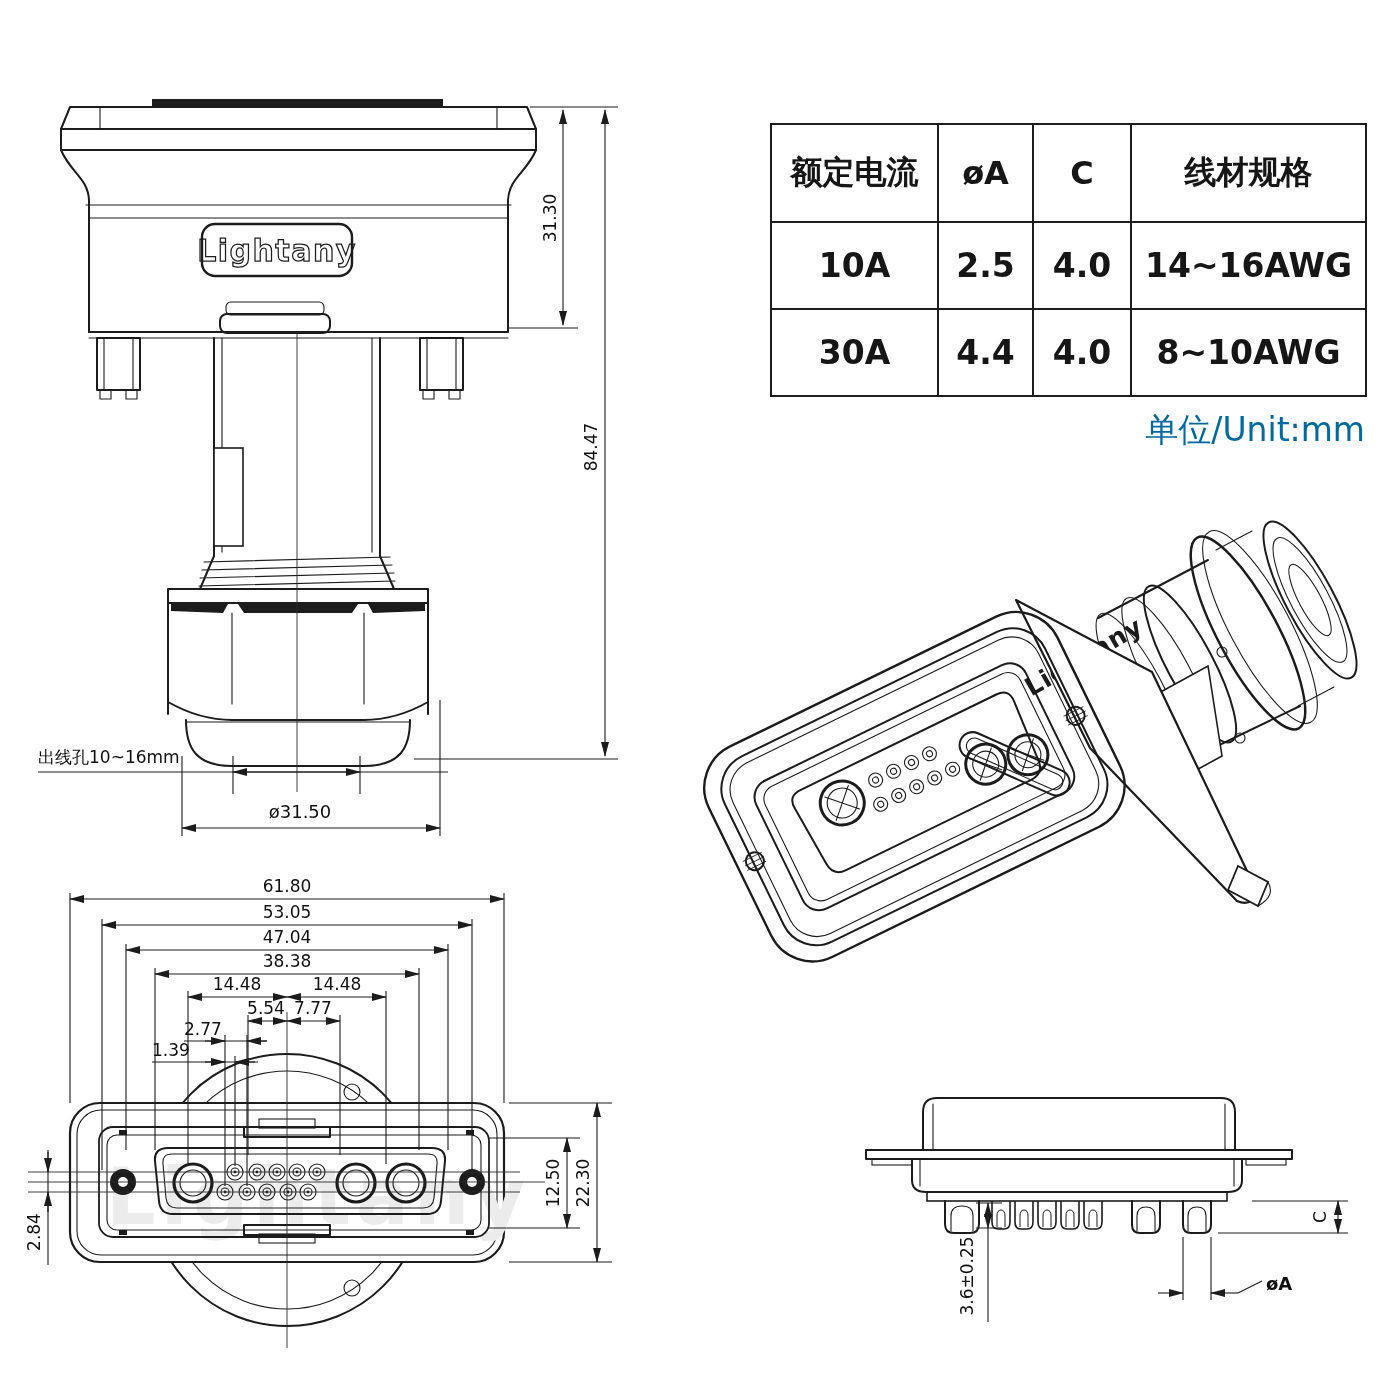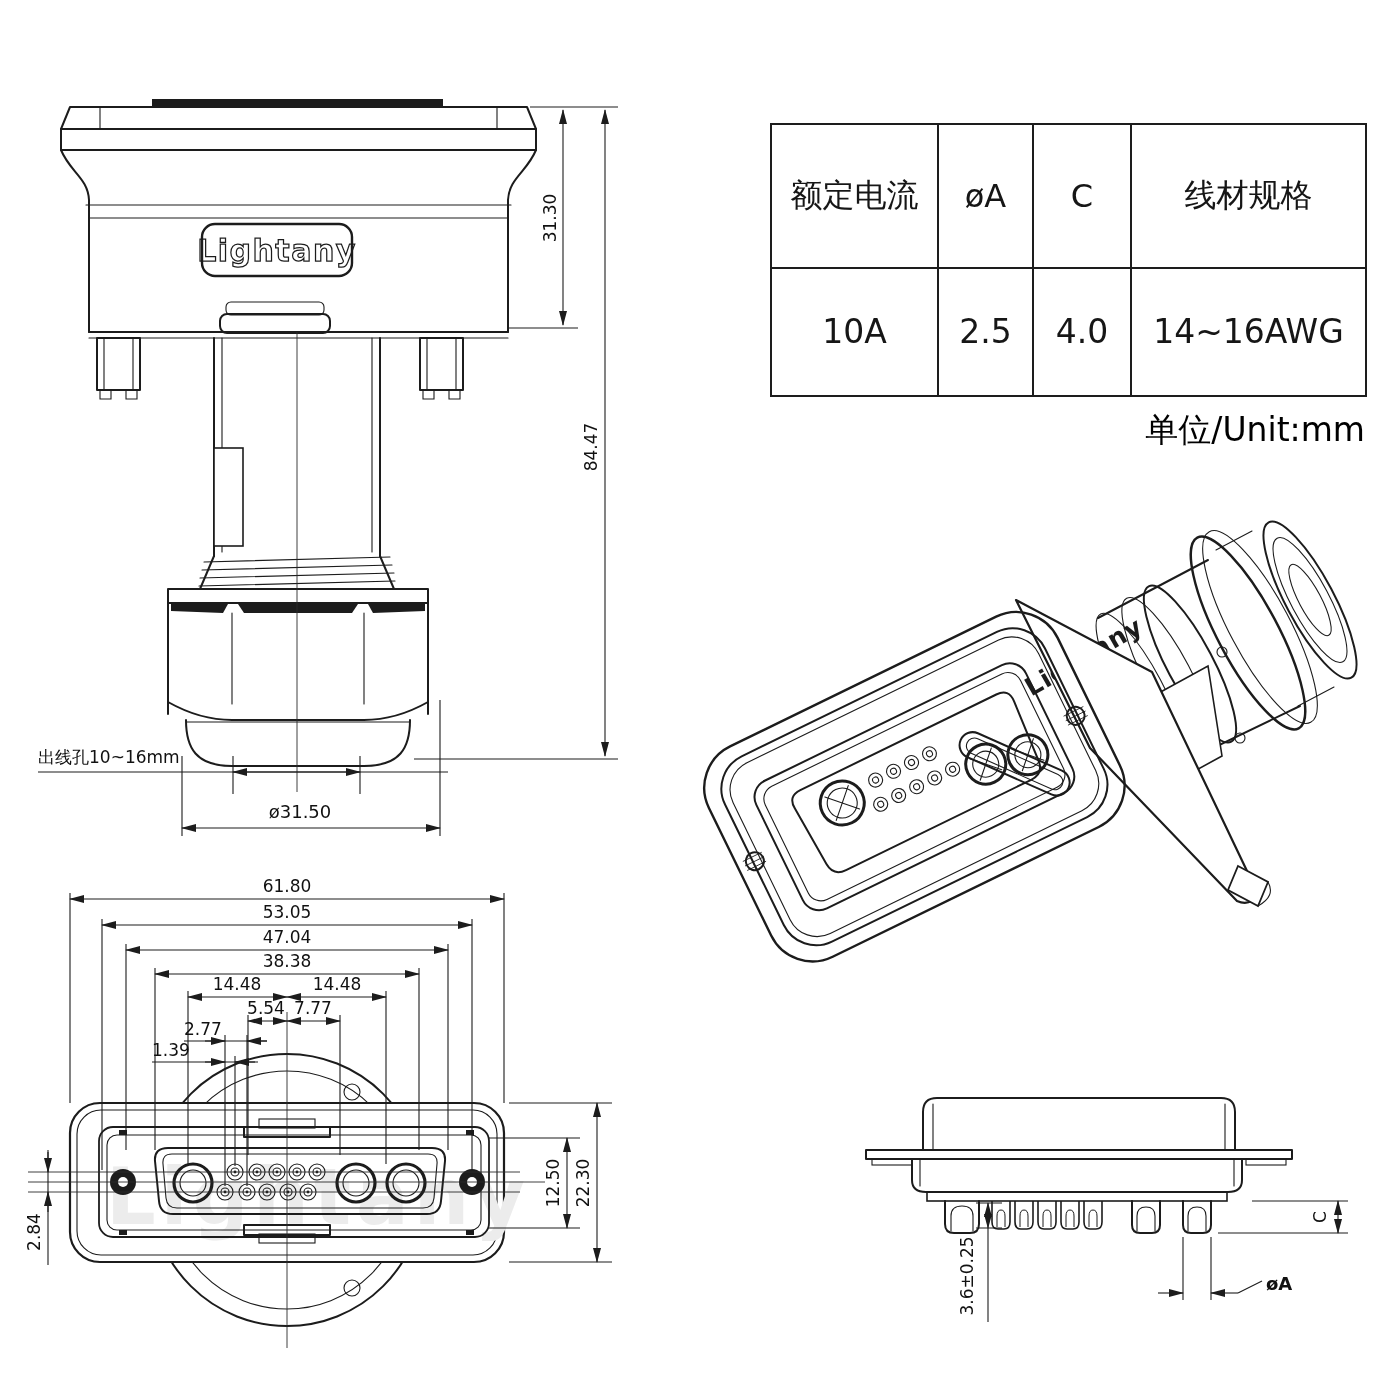--- a/index.html
+++ b/index.html
@@ -16,24 +16,24 @@
   .dt{font-size:17px;fill:#111;}
   .dtm{font-size:18px;fill:#111;}
   .anch{text-anchor:middle;}
   .logo{font-size:30px;font-weight:bold;fill:none;stroke:#1c1c1c;stroke-width:1.25;letter-spacing:1.5px;}
   .isotext{font-size:25px;font-weight:bold;fill:#1c1c1c;letter-spacing:1px;}
   .wm{font-size:78px;font-weight:bold;fill:#ececec;letter-spacing:5px;}
   
   #specTable{position:absolute;left:770px;top:123px;width:595px;height:274px;
              border-collapse:collapse;table-layout:fixed;background:#fff;}
   #specTable td,#specTable th{border:2.5px solid #1d1d1d;text-align:center;vertical-align:middle;
-             font-size:33px;font-weight:normal;color:#161616;padding:0;}
+             font-size:33px;font-weight:bold;color:#161616;padding:0;}
   #specTable th{font-size:32px;}
   .c0{width:167px;} .c1{width:95px;} .c2{width:98px;} .c3{width:235px;}
-  #unitNote{position:absolute;right:35px;top:408px;font-size:33px;color:#000000;}
+  #unitNote{position:absolute;right:35px;top:408px;font-size:33px;color:#0369a1;}
 </style>
 </head>
 <body>
 
 <div id="page">
 
   <svg width="1400" height="1400" viewBox="0 0 1400 1400">
     <defs>
       <marker id="arr" viewBox="0 0 15 8" refX="14" refY="4" markerWidth="15" markerHeight="8" markerUnits="userSpaceOnUse" orient="auto-start-reverse">
         <path d="M0,0 L15,4 L0,8 Z" fill="#1c1c1c"></path>
@@ -380,17 +380,23 @@
       <th>øA</th>
       <th>C</th>
       <th>线材规格</th>
     </tr>
     <tr>
       <td>10A</td>
       <td>2.5</td>
       <td>4.0</td>
       <td>14~16AWG</td>
     </tr>
+    <tr>
+      <td>30A</td>
+      <td>4.4</td>
+      <td>4.0</td>
+      <td>8~10AWG</td>
+    </tr>
   </tbody>
     </table>
 
   <div id="unitNote">单位/Unit:mm</div>
 </div>
 
 </body></html>

